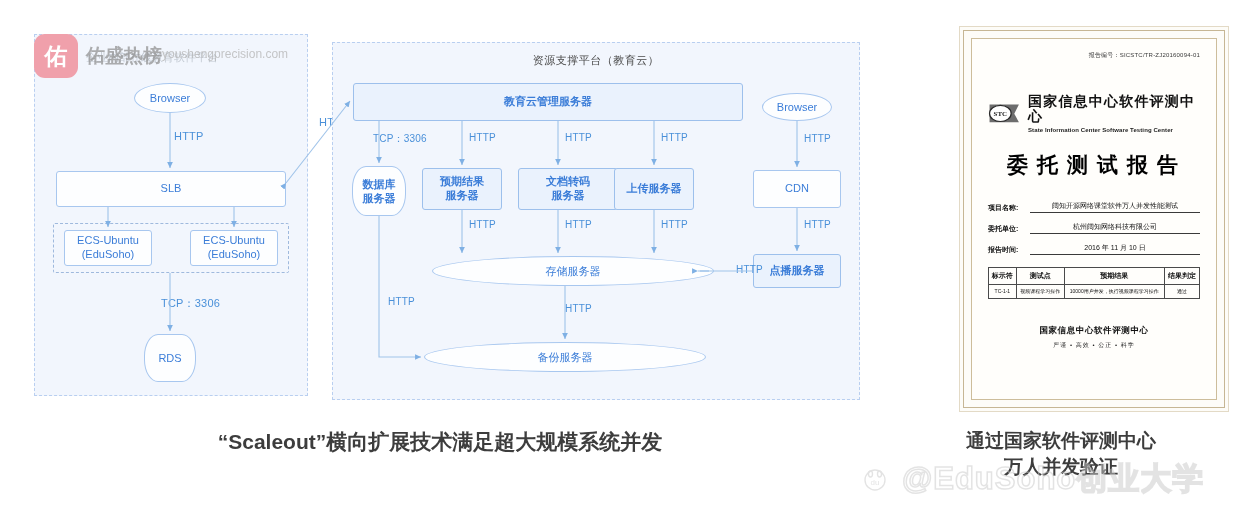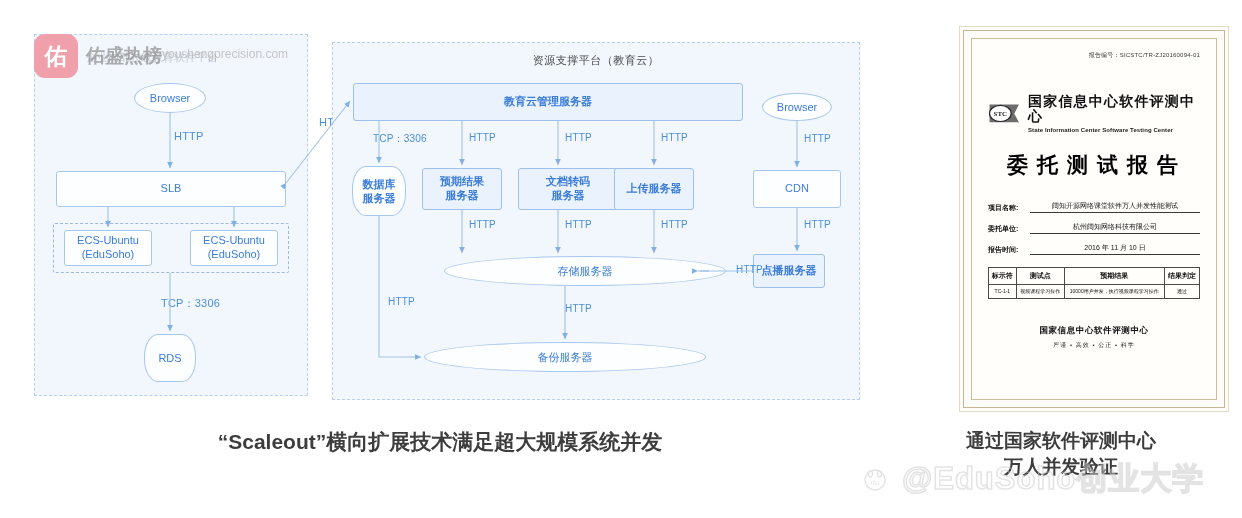--- a/index.html
+++ b/index.html
@@ -158,21 +158,21 @@
 服务器</span>
   </div>
   <div class="box accent" style="left:614px;top:168px;width:80px;height:42px;white-space:pre-line;">
     <span>上传服务器</span>
   </div>
 
   <div class="lbl sm" style="left:445px;top:219px;">HTTP</div>
   <div class="lbl sm" style="left:541px;top:219px;">HTTP</div>
   <div class="lbl sm" style="left:637px;top:219px;">HTTP</div>
 
-  <div class="ellipse" style="left:444px;top:256px;width:282px;height:30px;">
+  <div class="ellipse" style="left:432px;top:256px;width:282px;height:30px;">
     <span>存储服务器</span>
   </div>
 
   <div class="lbl sm" style="left:541px;top:303px;">HTTP</div>
   <div class="lbl sm" style="left:364px;top:296px;">HTTP</div>
 
   <div class="ellipse" style="left:424px;top:342px;width:282px;height:30px;">
     <span>备份服务器</span>
   </div>
 
@@ -181,21 +181,21 @@
   </div>
 
   <div class="lbl sm" style="left:780px;top:133px;">HTTP</div>
 
   <div class="box" style="left:753px;top:170px;width:88px;height:38px;">
     <span>CDN</span>
   </div>
 
   <div class="lbl sm" style="left:780px;top:219px;">HTTP</div>
 
-  <div class="box accent" style="left:753px;top:254px;width:72px;height:34px;">
+  <div class="box accent" style="left:753px;top:254px;width:88px;height:34px;">
     <span>点播服务器</span>
   </div>
 
   <div class="lbl sm" style="left:712px;top:264px;">HTTP</div>
 
   <svg class="wires">
     <defs>
       <marker id="ar" markerWidth="7" markerHeight="7" refX="5.4" refY="2.6" orient="auto" markerUnits="strokeWidth">
         <path d="M0,0 L0,5.2 L5.4,2.6 z" fill="#7fb0e4"></path>
       </marker>

